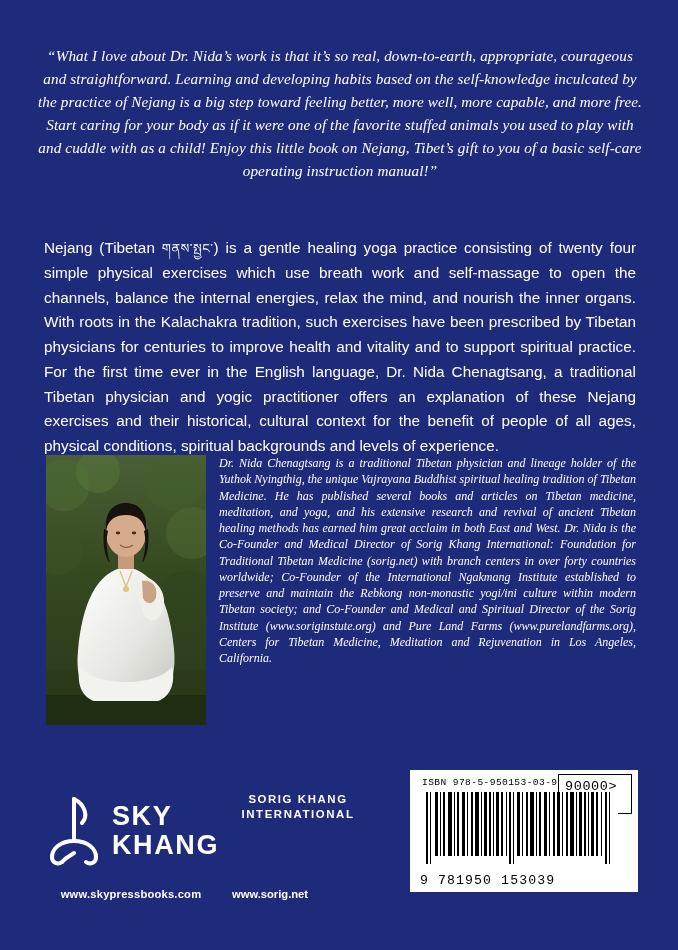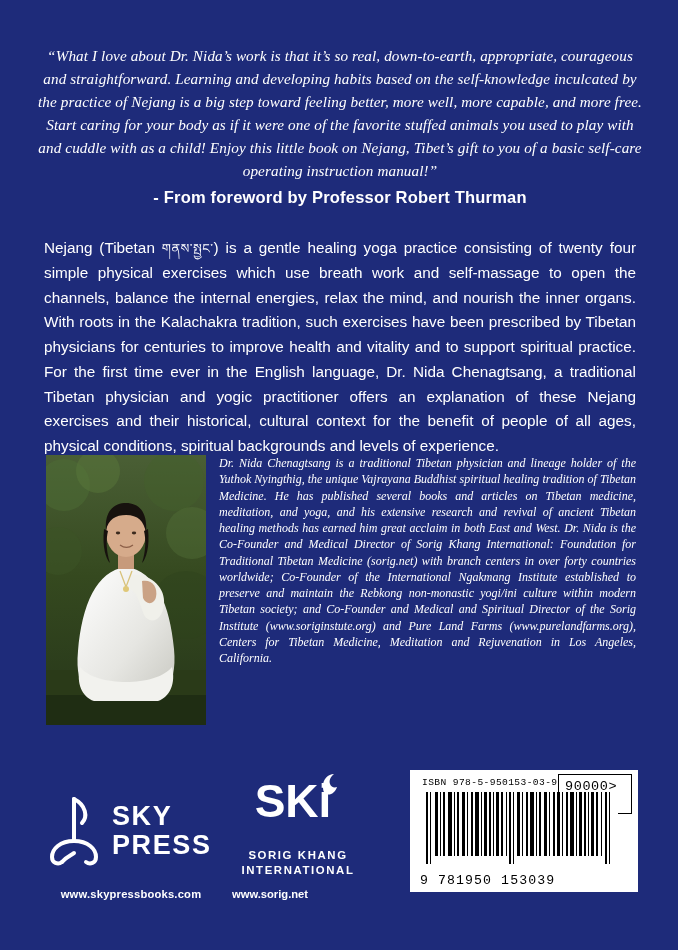--- a/index.html
+++ b/index.html
@@ -220,21 +220,20 @@
     letter-spacing: 1.1px;
     color: #000;
   }
 </style>
 </head>
 <body>
 
 <div class="page">
 
   <div class="quote">“What I love about Dr. Nida’s work is that it’s so real, down-to-earth, appropriate, courageous and straightforward.  Learning and developing habits based on the self-knowledge inculcated by the practice of Nejang is a big step toward feeling better, more well, more capable, and more free. Start caring for your body as if it were one of the favorite stuffed animals you used to play with and cuddle with as a child!  Enjoy this little book on Nejang, Tibet’s gift to you of a basic self-care operating instruction manual!”</div>
-  <div class="quote-attrib">- From foreword by Professor Robert Thurman</div>
 
   <div class="description">
     <span>Nejang (Tibetan </span><span class="tibetan">གནས་སྤྱང་</span><span>) is a gentle healing yoga practice consisting of twenty four simple physical exercises which use breath work and self-massage to open the channels, balance the internal energies, relax the mind, and nourish the inner organs. With roots in the Kalachakra tradition, such exercises have been prescribed   by Tibetan physicians for centuries to improve health and vitality and to support spiritual practice. For the first time ever in the English language, Dr. Nida Chenagtsang, a traditional Tibetan physician and yogic practitioner offers an explanation of these Nejang exercises and their historical, cultural context for the benefit of people of all ages, physical conditions, spiritual backgrounds and levels of experience.</span>
   </div>
 
   <div class="author-photo">
     <svg width="160" height="270" viewBox="0 0 160 270" xmlns="http://www.w3.org/2000/svg" aria-hidden="true">
       <defs>
         <linearGradient id="bg" x1="0" y1="0" x2="0" y2="1">
           <stop offset="0%" stop-color="#4a5f35"></stop>
@@ -291,34 +290,26 @@
       <svg width="52" height="72" viewBox="0 0 52 72" xmlns="http://www.w3.org/2000/svg" aria-hidden="true">
         <path d="M26 4 C26 22 26 34 26 46" stroke="#ffffff" stroke-width="4" fill="none" stroke-linecap="round"></path>
         <path d="M26 4 C38 10 40 22 34 28" stroke="#ffffff" stroke-width="4" fill="none" stroke-linecap="round"></path>
         <path d="M26 46 C12 46 4 54 4 62 C4 68 10 70 14 67" stroke="#ffffff" stroke-width="4" fill="none" stroke-linecap="round"></path>
         <path d="M26 46 C40 46 48 54 48 62 C48 68 42 70 38 67" stroke="#ffffff" stroke-width="4" fill="none" stroke-linecap="round"></path>
         <path d="M14 67 C18 62 24 60 26 58" stroke="#ffffff" stroke-width="4" fill="none" stroke-linecap="round"></path>
       </svg>
     </span>
     <span class="sky-words">
       <span>SKY</span><br>
-      <span>PRESS</span>
+      <span>KHANG</span>
     </span>
   </div>
   <div class="sky-url">www.skypressbooks.com</div>
 
   <div class="ski-logo-group">
-    <div class="ski-top">
-      <span class="ski-letters">SKi</span>
-      <span style="margin-left:-14px;margin-top:-6px;">
-        <svg width="22" height="26" viewBox="0 0 22 26" xmlns="http://www.w3.org/2000/svg" aria-hidden="true">
-          <path d="M4 14 C4 7 9 2 15 2 C11 5 10 9 11 12 C12 15 15 16 18 15 C16 21 11 24 7 22 C4 20 4 17 4 14 Z" fill="#ffffff"></path>
-        </svg>
-      </span>
-    </div>
     <div class="ski-sub">
       <span>SORIG KHANG</span><br>
       <span>INTERNATIONAL</span>
     </div>
   </div>
   <div class="ski-url">www.sorig.net</div>
 
   <div class="barcode-box">
     <div class="isbn-line">ISBN 978-5-950153-03-9</div>
     <div class="price-box">

